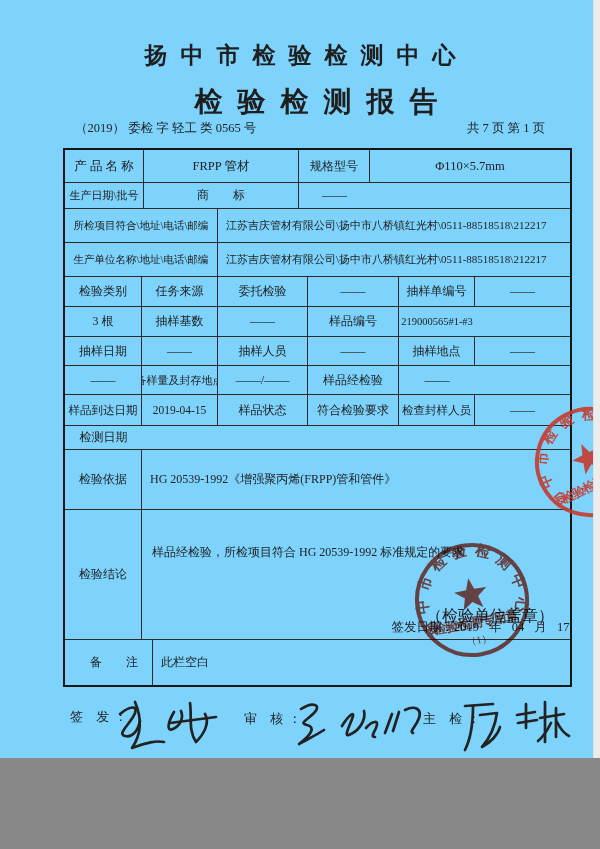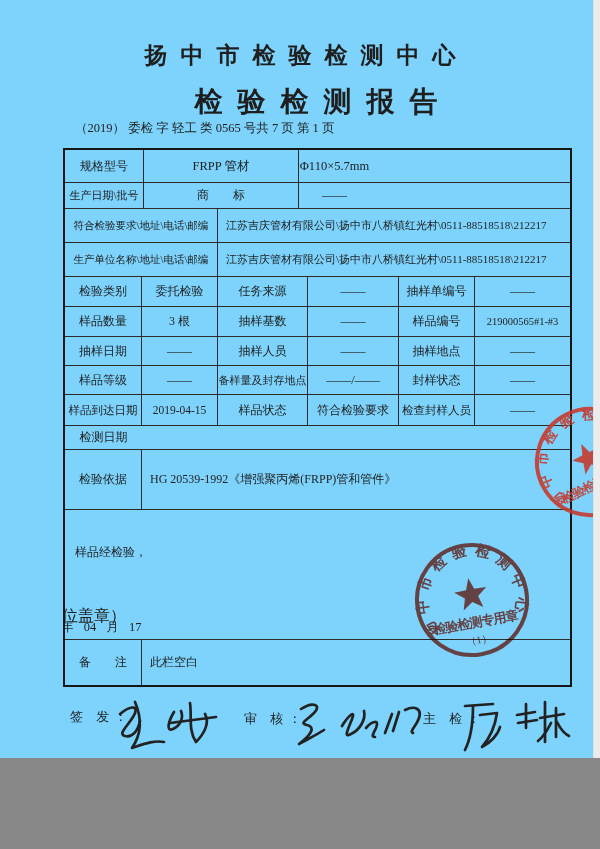--- a/index.html
+++ b/index.html
@@ -10,26 +10,26 @@
   }
   
   .edge-right{position:absolute;left:593px;top:0;width:7px;height:849px;background:#ececec;border-left:1px solid #e0e0e0;}
   .edge-bottom{position:absolute;left:0;top:840px;width:600px;height:9px;background:#f0f0f0;border-top:1px solid #e6e6e6;}
 
   
   .org-title{position:absolute;left:0;top:40px;width:600px;text-align:center;
     font-size:23px;font-weight:bold;letter-spacing:13px;text-indent:13px;}
   .report-title{position:absolute;left:0;top:83px;width:600px;text-align:center;
     font-size:28px;font-weight:bold;letter-spacing:15px;text-indent:15px;padding-left:16px;}
-  .report-meta{position:absolute;left:75px;top:120px;width:470px;display:flex;font-size:12.5px;}
+  .report-meta{position:absolute;left:75px;top:120px;width:470px;display:flex;justify-content:space-between;font-size:12.5px;}
 
   
   .doc-table{position:absolute;left:63px;top:148px;width:505px;border:2.5px solid #161616;box-sizing:content-box;background:transparent;}
   .trow{display:grid;border-bottom:1px solid #2b2b2b;box-sizing:border-box;}
-  .trow:last-child{border-bottom:none;}
+  .trow:last-child{border-bottom:none;padding-left:11px;}
   .g4{grid-template-columns:79px 155px 71px 1fr;}
   .g2w{grid-template-columns:153px 1fr;}
   .g6{grid-template-columns:77px 76px 90px 91px 76px 1fr;}
   .g2n{grid-template-columns:77px 1fr;}
   .c{display:flex;align-items:center;justify-content:center;text-align:center;
      border-right:1px solid #2b2b2b;font-size:12.5px;box-sizing:border-box;overflow:hidden;white-space:nowrap;}
   .c:last-child{border-right:none;}
   .c.left{justify-content:flex-start;text-align:left;padding-left:8px;}
   .fs11{font-size:11px;}
   .fs105{font-size:10.5px;}
@@ -64,74 +64,73 @@
   <div class="org-title">扬中市检验检测中心</div>
   <div class="report-title">检验检测报告</div>
   <div class="report-meta">
     <span>（2019） 委检 字 轻工 类 0565 号</span>
     <span>共 7 页 第 1 页</span>
   </div>
 
   <div class="doc-table">
 
     <div class="trow g4 h33">
+      <div class="c">产 品 名 称</div>
+      <div class="c">FRPP 管材</div>
       <div class="c fs12">规格型号</div>
-      <div class="c">FRPP 管材</div>
       <div class="c">Φ110×5.7mm</div>
     </div>
 
     <div class="trow g4 h26">
       <div class="c fs11">生产日期\批号</div>
       <div class="c fs12">商　　标</div>
       <div class="c">——</div>
     </div>
 
     <div class="trow g2w h34">
-      <div class="c fs105">符合检验要求\地址\电话\邮编</div>
+      <div class="c fs105">所检项目符合\地址\电话\邮编</div>
       <div class="c left fs11">江苏吉庆管材有限公司\扬中市八桥镇红光村\0511-88518518\212217</div>
     </div>
 
     <div class="trow g2w h34">
       <div class="c fs105">生产单位名称\地址\电话\邮编</div>
       <div class="c left fs11">江苏吉庆管材有限公司\扬中市八桥镇红光村\0511-88518518\212217</div>
     </div>
 
     <div class="trow g6 h30">
       <div class="c fs12">检验类别</div>
+      <div class="c fs12">任务来源</div>
       <div class="c fs12">委托检验</div>
-      <div class="c fs12">任务来源</div>
       <div class="c">——</div>
       <div class="c fs12">抽样单编号</div>
       <div class="c">——</div>
     </div>
 
     <div class="trow g6 h30">
-      <div class="c fs12">样品数量</div>
       <div class="c fs12">3 根</div>
       <div class="c fs12">抽样基数</div>
       <div class="c">——</div>
       <div class="c fs12">样品编号</div>
       <div class="c fs105">219000565#1-#3</div>
     </div>
 
     <div class="trow g6 h29">
       <div class="c fs12">抽样日期</div>
       <div class="c">——</div>
       <div class="c fs12">抽样人员</div>
       <div class="c">——</div>
       <div class="c fs12">抽样地点</div>
       <div class="c">——</div>
     </div>
 
     <div class="trow g6 h29">
-      <div class="c fs12">样品等级</div>
       <div class="c">——</div>
       <div class="c fs11">备样量及封存地点</div>
       <div class="c">——/——</div>
-      <div class="c fs12">封样状态</div>
+      <div class="c fs12">样品经检验</div>
       <div class="c">——</div>
     </div>
 
     <div class="trow g6 h31">
       <div class="c fs115">样品到达日期</div>
       <div class="c fs115">2019-04-15</div>
       <div class="c fs12">样品状态</div>
       <div class="c fs12">符合检验要求</div>
       <div class="c fs115">检查封样人员</div>
       <div class="c">——</div>
@@ -140,20 +139,21 @@
     <div class="trow g2n h24">
       <div class="c fs12">检测日期</div>
     </div>
 
     <div class="trow g2n h60">
       <div class="c fs12">检验依据</div>
       <div class="c left fs12">HG 20539-1992《增强聚丙烯(FRPP)管和管件》</div>
     </div>
 
     <div class="trow g2n h130">
+      <div class="c fs12">检验结论</div>
       <div class="c concl-cell">
         <span class="concl-body">样品经检验，所检项目符合 HG 20539-1992 标准规定的要求</span>
         <span class="seal-note">（检验单位盖章）</span>
         <span class="issue-line"><span>签发日期：</span><span>2019 年 04 月 17 日</span></span>
       </div>
     </div>
 
     <div class="trow g2n h45">
       <div class="c fs12">备　　注</div>
       <div class="c left fs12">此栏空白</div>

